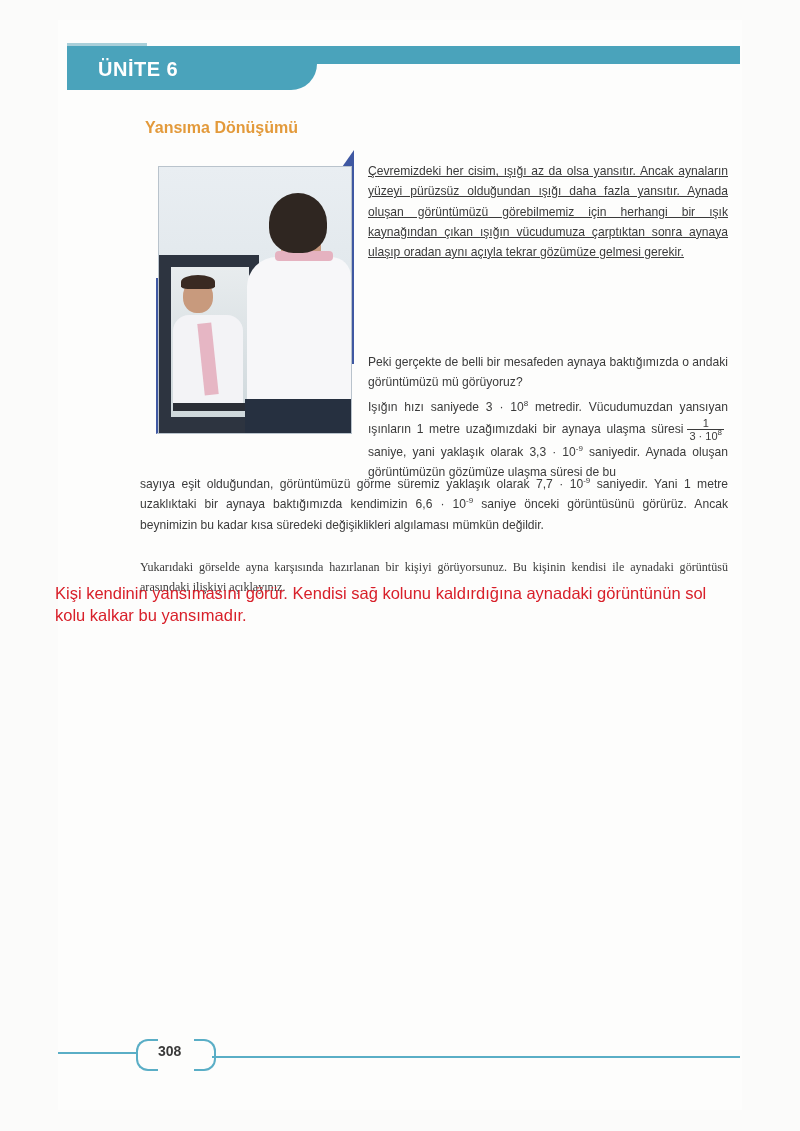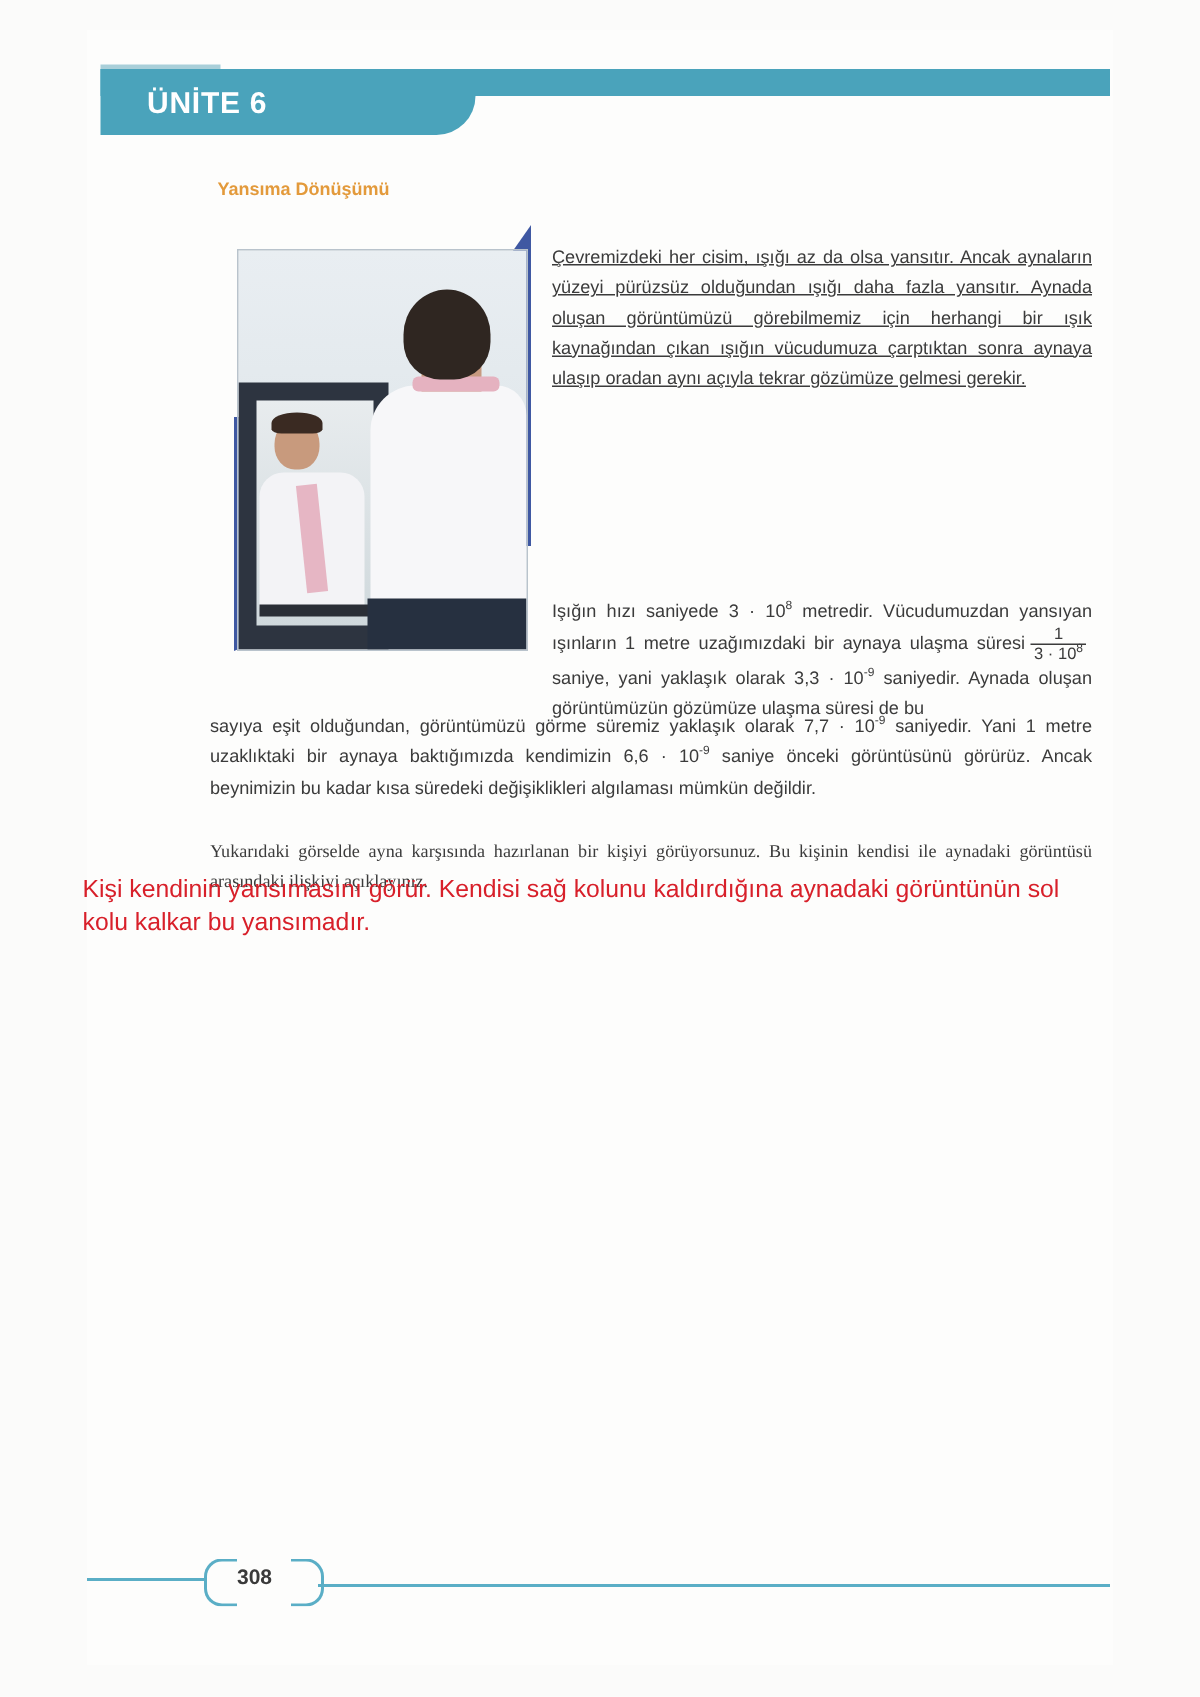--- a/index.html
+++ b/index.html
@@ -17,21 +17,21 @@
       position: absolute; left: 67px; top: 46px; width: 250px; height: 44px;
       background: #4aa3bb; border-bottom-right-radius: 26px;
     }
     .banner-tab-top { position: absolute; left: 67px; top: 43px; width: 80px; height: 3px; background: #a9cfd9; }
     .unit-label {
       position: absolute; left: 98px; top: 58px; font-size: 20px; font-weight: bold;
       color: #ffffff; letter-spacing: 0.5px;
     }
 
     .section-title {
-      position: absolute; left: 145px; top: 119px; font-size: 12px; font-weight: bold;
+      position: absolute; left: 145px; top: 119px; font-size: 16px; font-weight: bold;
       color: #e39a3b;
     }
 
     
     .photo-wrap { position: absolute; left: 152px; top: 150px; width: 205px; height: 284px; }
     .photo-accent-top {
       position: absolute; left: 188px; top: 0; width: 0; height: 0;
       border-left: 14px solid transparent; border-bottom: 20px solid #3f58a2;
     }
     .photo-accent-right { position: absolute; left: 196px; top: 14px; width: 6px; height: 200px; background: #3f58a2; transform: skewY(0deg); }
@@ -119,20 +119,21 @@
       <div class="refl-belt"></div>
       <div class="man-body"></div>
       <div class="man-neck"></div>
       <div class="man-collar"></div>
       <div class="man-head"></div>
       <div class="man-pants"></div>
     </div>
   </div>
 
   <p class="para p1">Çevremizdeki her cisim, ışığı az da olsa yansıtır. Ancak aynaların yüzeyi pürüzsüz olduğundan ışığı daha fazla yansıtır. Aynada oluşan görüntümüzü görebilmemiz için herhangi bir ışık kaynağından çıkan ışığın vücudumuza çarptıktan sonra aynaya ulaşıp oradan aynı açıyla tekrar gözümüze gelmesi gerekir.</p>
+  <p class="para p3">Peki gerçekte de belli bir mesafeden aynaya baktığımızda o andaki görüntümüzü mü görüyoruz?</p>
 
   <p class="para p4"><span>Işığın hızı saniyede 3 · 10</span><sup>8</sup><span> metredir. Vücudumuzdan yansıyan ışınların 1 metre uzağımızdaki bir aynaya ulaşma süresi</span><span class="frac"><span class="num">1</span><span class="den"><span>3 · 10</span><sup>8</sup></span></span><span>saniye, yani yaklaşık olarak 3,3 · 10</span><sup>-9</sup><span> saniyedir. Aynada oluşan görüntümüzün gözümüze ulaşma süresi de bu</span></p>
 
   <p class="para p5"><span>sayıya eşit olduğundan, görüntümüzü görme süremiz yaklaşık olarak 7,7 · 10</span><sup>-9</sup><span> saniyedir. Yani 1 metre uzaklıktaki bir aynaya baktığımızda kendimizin 6,6 · 10</span><sup>-9</sup><span> saniye önceki görüntüsünü görürüz. Ancak beynimizin bu kadar kısa süredeki değişiklikleri algılaması mümkün değildir.</span></p>
 
   <p class="para p6">Yukarıdaki görselde ayna karşısında hazırlanan bir kişiyi görüyorsunuz. Bu kişinin kendisi ile aynadaki görüntüsü arasındaki ilişkiyi açıklayınız.</p>
 
   <div class="answer">Kişi kendinin yansımasını görür. Kendisi sağ kolunu kaldırdığına aynadaki görüntünün sol kolu kalkar bu yansımadır.</div>
 
   <div class="footer-line-left"></div>

